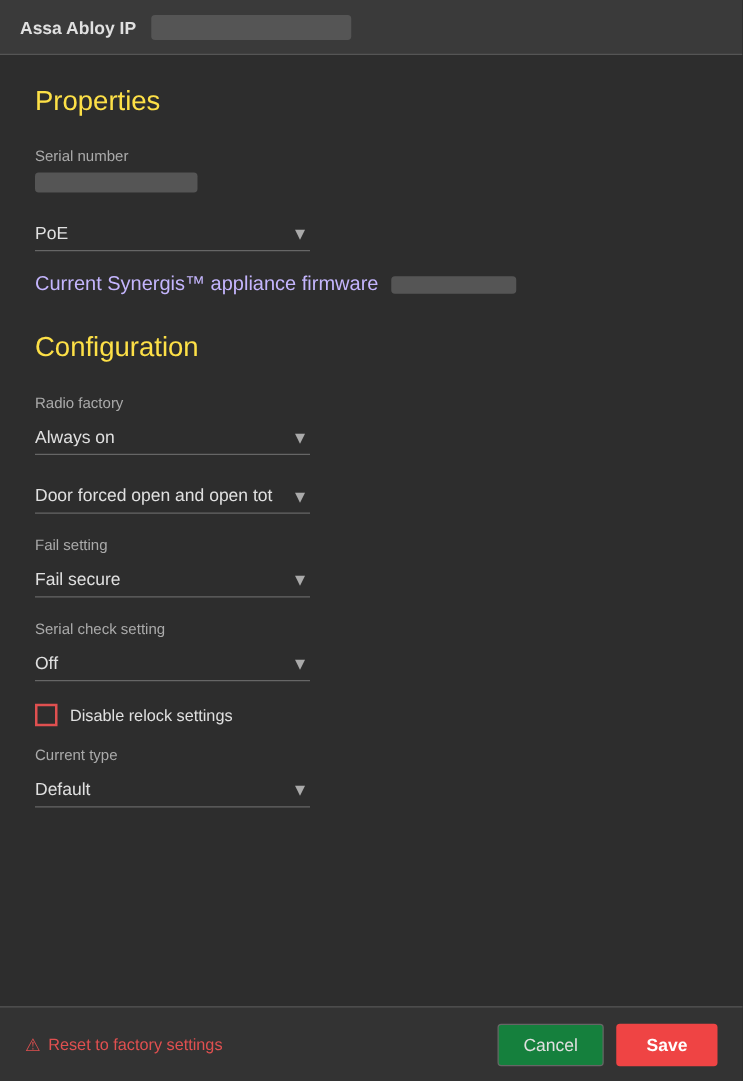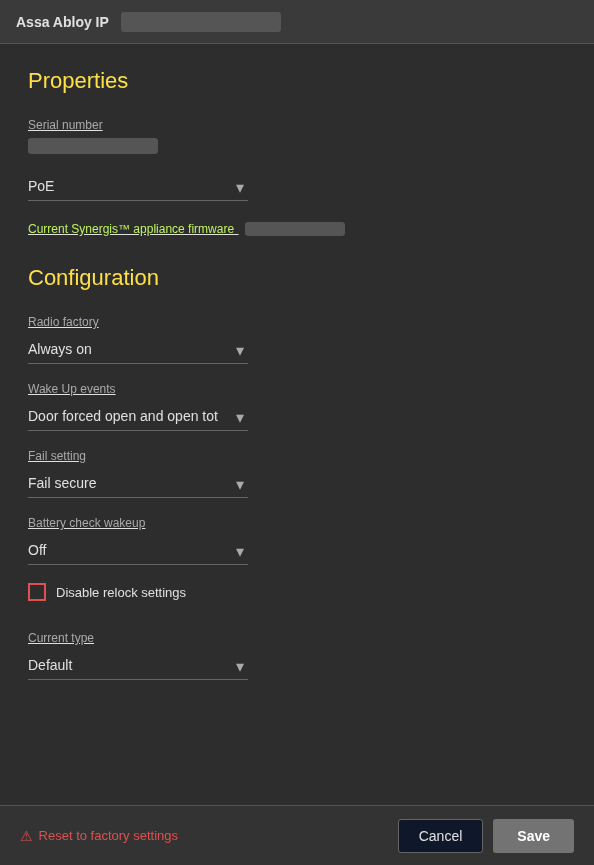--- a/index.html
+++ b/index.html
@@ -48,21 +48,20 @@
 
     .section-title {
       font-size: 22px;
       font-weight: 300;
       color: #fde047;
       margin-bottom: 24px;
     }
 
     .form-group {
       margin-bottom: 18px;
-      text-decoration: underline;
     }
 
     .form-label {
       font-size: 12px;
       color: #aaaaaa;
       margin-bottom: 6px;
       display: block;
     }
 
     .text-value-block {
@@ -77,22 +76,22 @@
       background-color: #555;
       height: 14px;
       width: 100px;
       border-radius: 3px;
       display: inline-block;
       margin-left: 6px;
       vertical-align: middle;
     }
 
     .firmware-label-inline {
-      font-size: 12px;
-      color: #bef264;
+      font-size: 16px;
+      color: #c4b5fd;
     }
 
     .select-wrapper {
       position: relative;
       width: 220px;
     }
 
     .select-field {
       width: 100%;
       background-color: transparent;
@@ -121,21 +120,21 @@
       font-size: 16px;
     }
 
     .divider-section {
       margin: 28px 0 24px 0;
     }
 
     .checkbox-row {
       display: flex;
       align-items: center;
-      margin-bottom: 30px;
+      margin-bottom: 16px;
     }
 
     .checkbox-box {
       width: 18px;
       height: 18px;
       border: 2px solid #e05050;
       background-color: transparent;
       margin-right: 10px;
       flex-shrink: 0;
       display: flex;
@@ -177,31 +176,31 @@
       color: #e05050;
       font-size: 14px;
     }
 
     .btn-group {
       display: flex;
       gap: 10px;
     }
 
     .btn-cancel {
-      background-color: #0f172a;
+      background-color: #15803d;
       border: 1px solid #666;
       color: #e0e0e0;
       font-size: 14px;
       padding: 8px 20px;
       cursor: pointer;
       border-radius: 3px;
     }
 
     .btn-save {
-      background-color: #737373;
+      background-color: #ef4444;
       border: none;
       color: #ffffff;
       font-size: 14px;
       padding: 8px 24px;
       cursor: pointer;
       border-radius: 3px;
       font-weight: bold;
     }
   </style>
 </head>
@@ -246,21 +245,20 @@
       <div class="select-wrapper">
         <select class="select-field">
           <option>Always on</option>
           <option>Off</option>
         </select>
         <span class="select-arrow">▾</span>
       </div>
     </div>
 
     <div class="form-group">
-      <label class="form-label">Wake Up events</label>
       <div class="select-wrapper">
         <select class="select-field">
           <option>Door forced open and open tot</option>
           <option>None</option>
         </select>
         <span class="select-arrow">▾</span>
       </div>
     </div>
 
     <div class="form-group">
@@ -268,21 +266,21 @@
       <div class="select-wrapper">
         <select class="select-field">
           <option>Fail secure</option>
           <option>Fail safe</option>
         </select>
         <span class="select-arrow">▾</span>
       </div>
     </div>
 
     <div class="form-group">
-      <label class="form-label">Battery check wakeup</label>
+      <label class="form-label">Serial check setting</label>
       <div class="select-wrapper">
         <select class="select-field">
           <option>Off</option>
           <option>On</option>
         </select>
         <span class="select-arrow">▾</span>
       </div>
     </div>
 
     <div class="checkbox-row">

